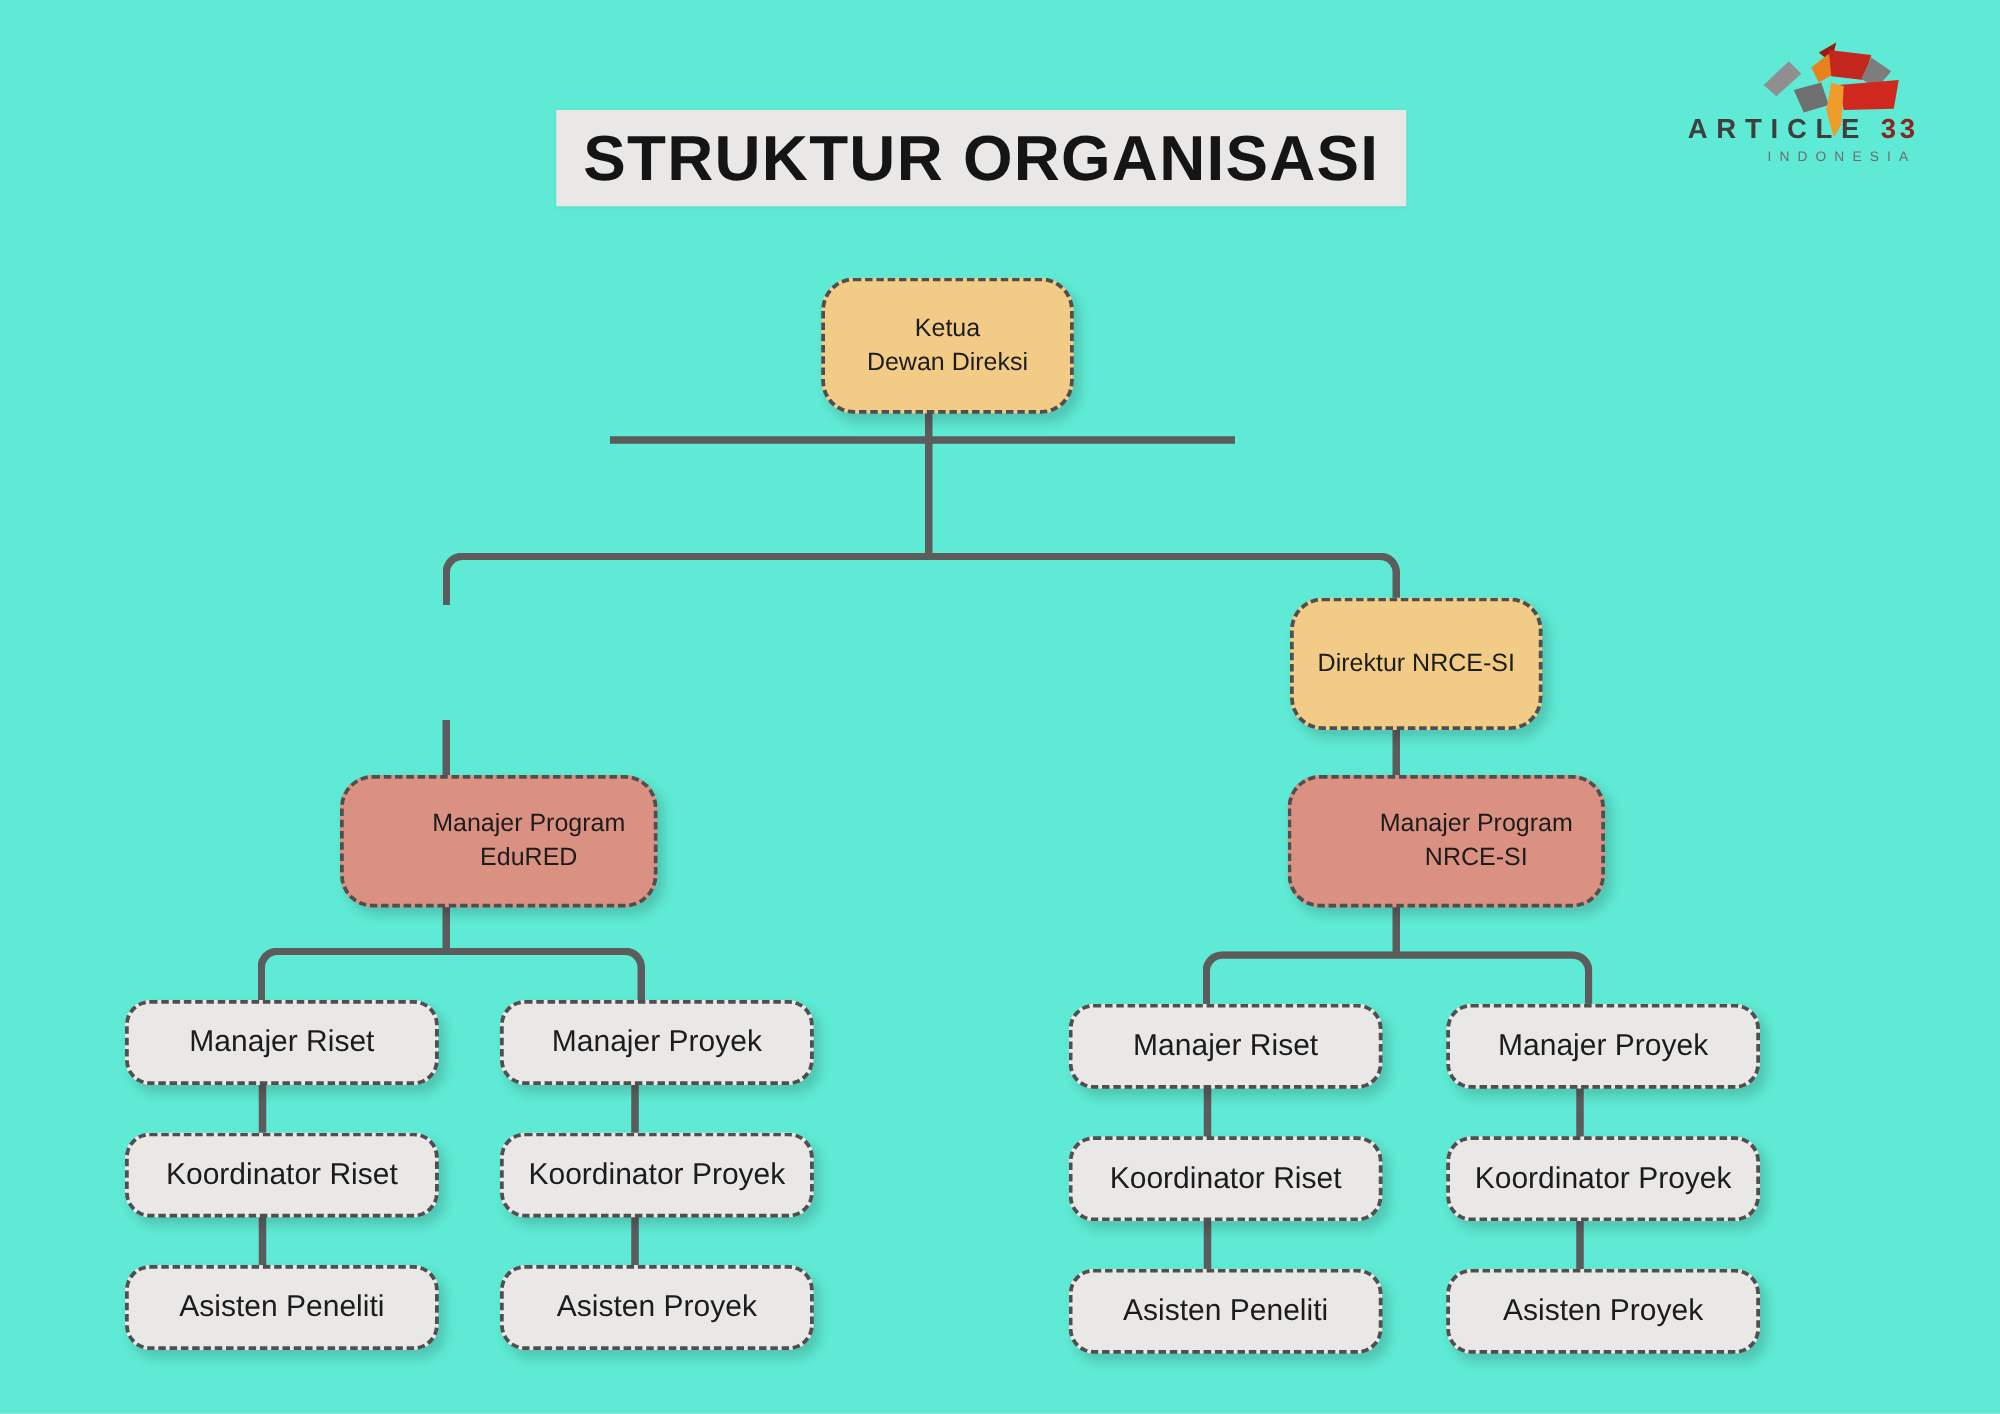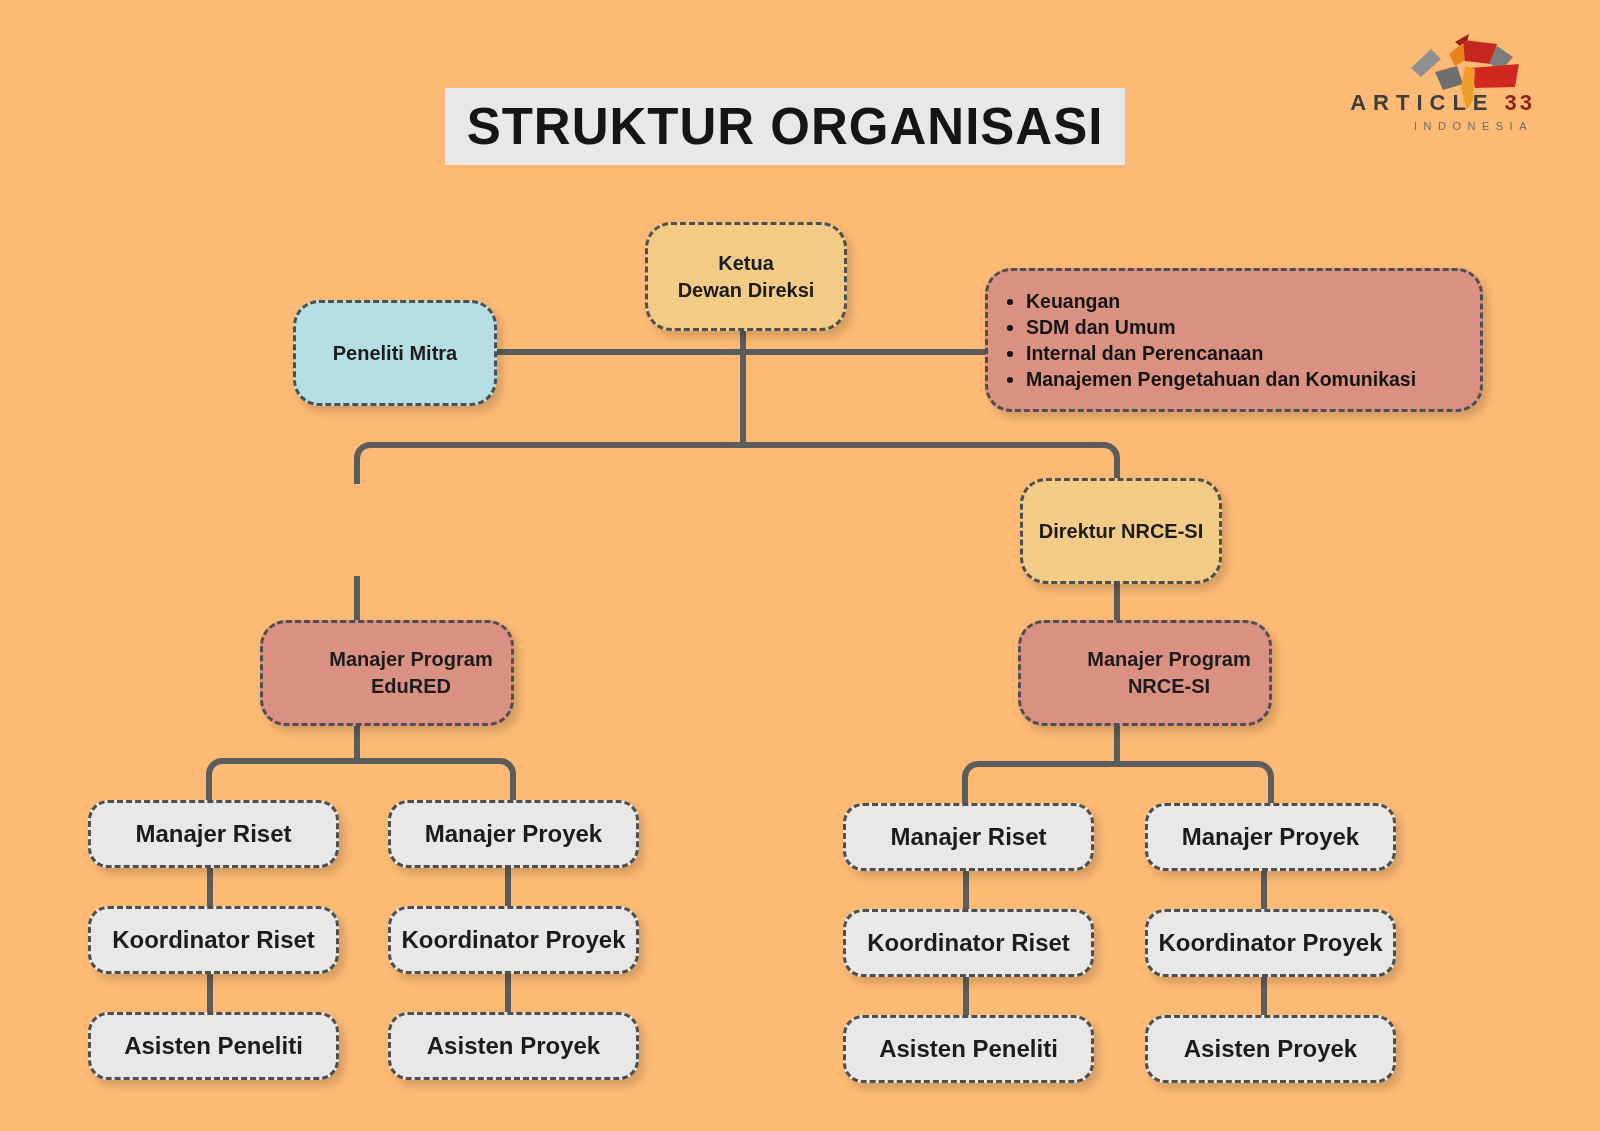--- a/index.html
+++ b/index.html
@@ -1,18 +1,18 @@
 <!DOCTYPE html>
 <html><head>
 <meta charset="utf-8">
 <style>
   html,body{margin:0;padding:0;background:#dcdcdc;}
   .canvas{
     position:relative;width:1600px;height:1131px;overflow:hidden;
-    background:#fdba74;
+    background:#5eead4;
     font-family:"Liberation Sans", sans-serif;
     color:#1c1c1c;
   }
   
   .title-block{
     position:absolute;left:445px;top:88px;width:680px;height:77px;
     background:#e9e8e6;display:flex;align-items:center;justify-content:center;
     box-shadow:0 1px 3px rgba(0,0,0,.05);
   }
   .title-text{
@@ -37,22 +37,23 @@
   .bracket{
     position:absolute;z-index:0;
     border:6px solid #5c5c5c;border-bottom:none;
     border-radius:16px 16px 0 0;background:transparent;
   }
   
   .node{
     position:absolute;z-index:1;
     border:3px dashed #4f4f4f;border-radius:26px;
     display:flex;align-items:center;justify-content:center;text-align:center;
-    font-weight:700;font-size:20px;line-height:1.35;white-space:pre-line;
+    font-weight:400;font-size:20px;line-height:1.35;white-space:pre-line;
     box-shadow:5px 6px 9px rgba(0,0,0,.16);
+    margin-left:12px;
   }
   .yellow{background:#f2cb87;}
   .salmon{background:#db9182;padding-left:48px;}
   .blue{background:#b6dfe3;}
   .gray{background:#e9e8e6;}
   .small{border-radius:20px;font-size:24px;}
   
   .support{
     position:absolute;z-index:1;left:985px;top:268px;width:492px;height:138px;
     background:#db9182;border:3px dashed #4f4f4f;border-radius:26px;
@@ -111,30 +112,21 @@
   <div class="vline" style="left:505px;top:966px;height:48px;"></div>
 
   <div class="vline" style="left:963px;top:863px;height:48px;"></div>
   <div class="vline" style="left:963px;top:969px;height:48px;"></div>
   <div class="vline" style="left:1261px;top:863px;height:48px;"></div>
   <div class="vline" style="left:1261px;top:969px;height:48px;"></div>
 
   <div class="node yellow" style="left:645px;top:222px;width:196px;height:103px;">Ketua
 Dewan Direksi</div>
 
-  <div class="node blue" style="left:293px;top:300px;width:198px;height:100px;">Peneliti Mitra</div>
 
-  <div class="support">
-    <ul>
-      <li>Keuangan</li>
-      <li>SDM dan Umum</li>
-      <li>Internal dan Perencanaan</li>
-      <li>Manajemen Pengetahuan dan Komunikasi</li>
-    </ul>
-  </div>
 
 
   <div class="node yellow" style="left:1020px;top:478px;width:196px;height:100px;">Direktur NRCE-SI</div>
 
   <div class="node salmon" style="left:260px;top:620px;width:200px;height:100px;">Manajer Program
 EduRED</div>
 
   <div class="node salmon" style="left:1018px;top:620px;width:200px;height:100px;">Manajer Program
 NRCE-SI</div>
 

